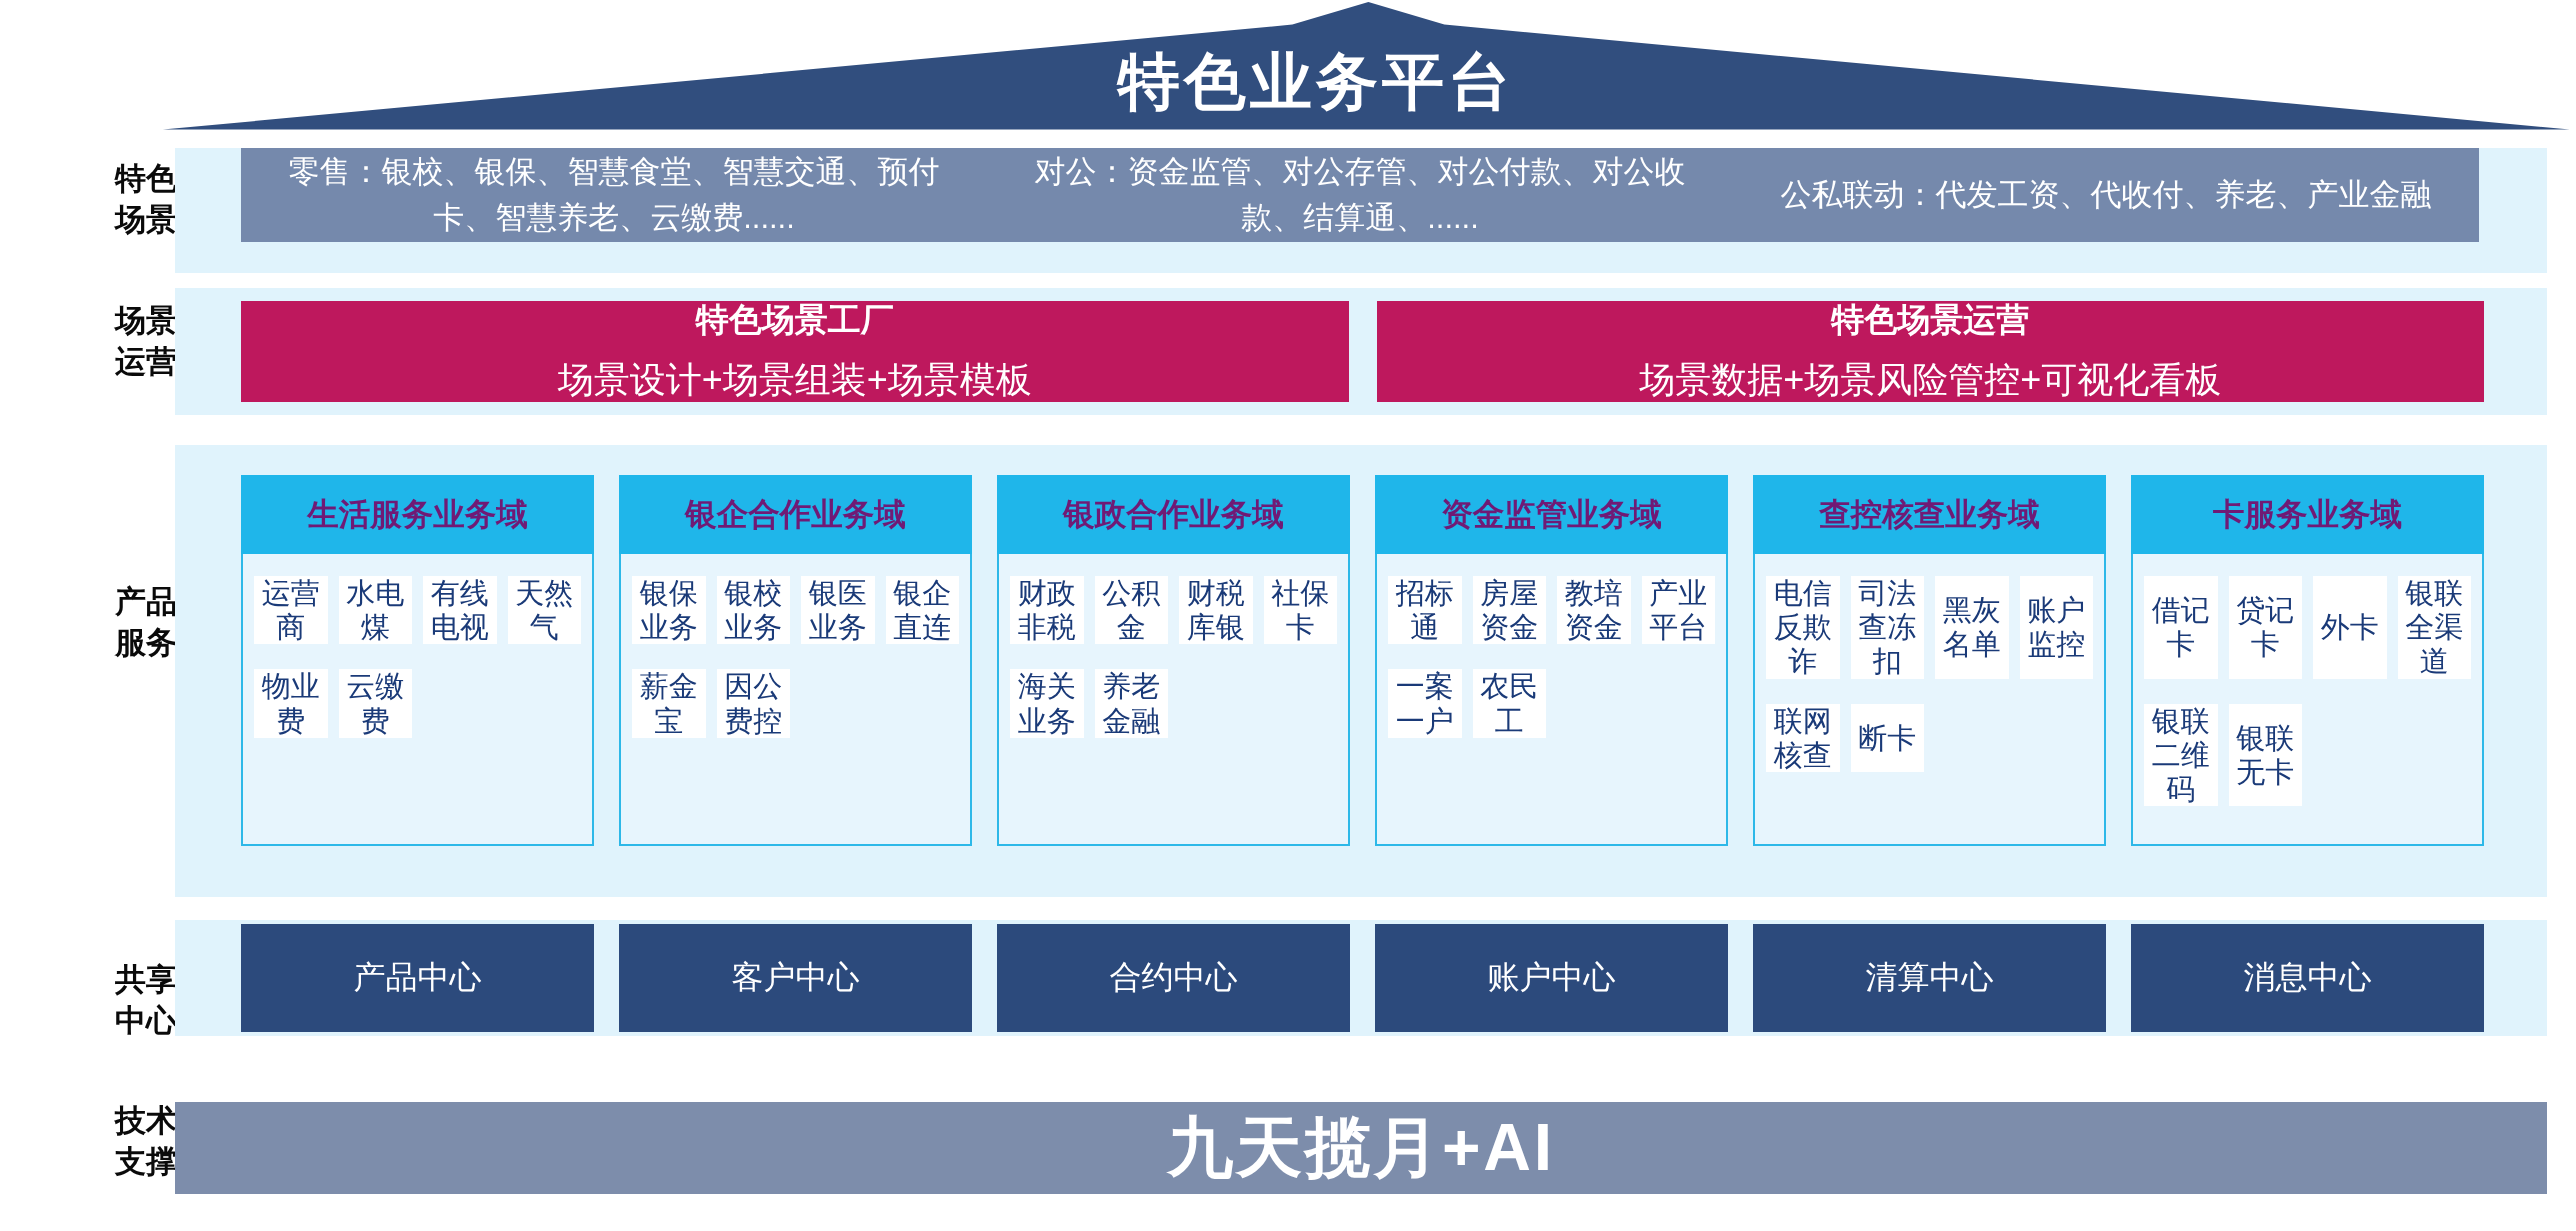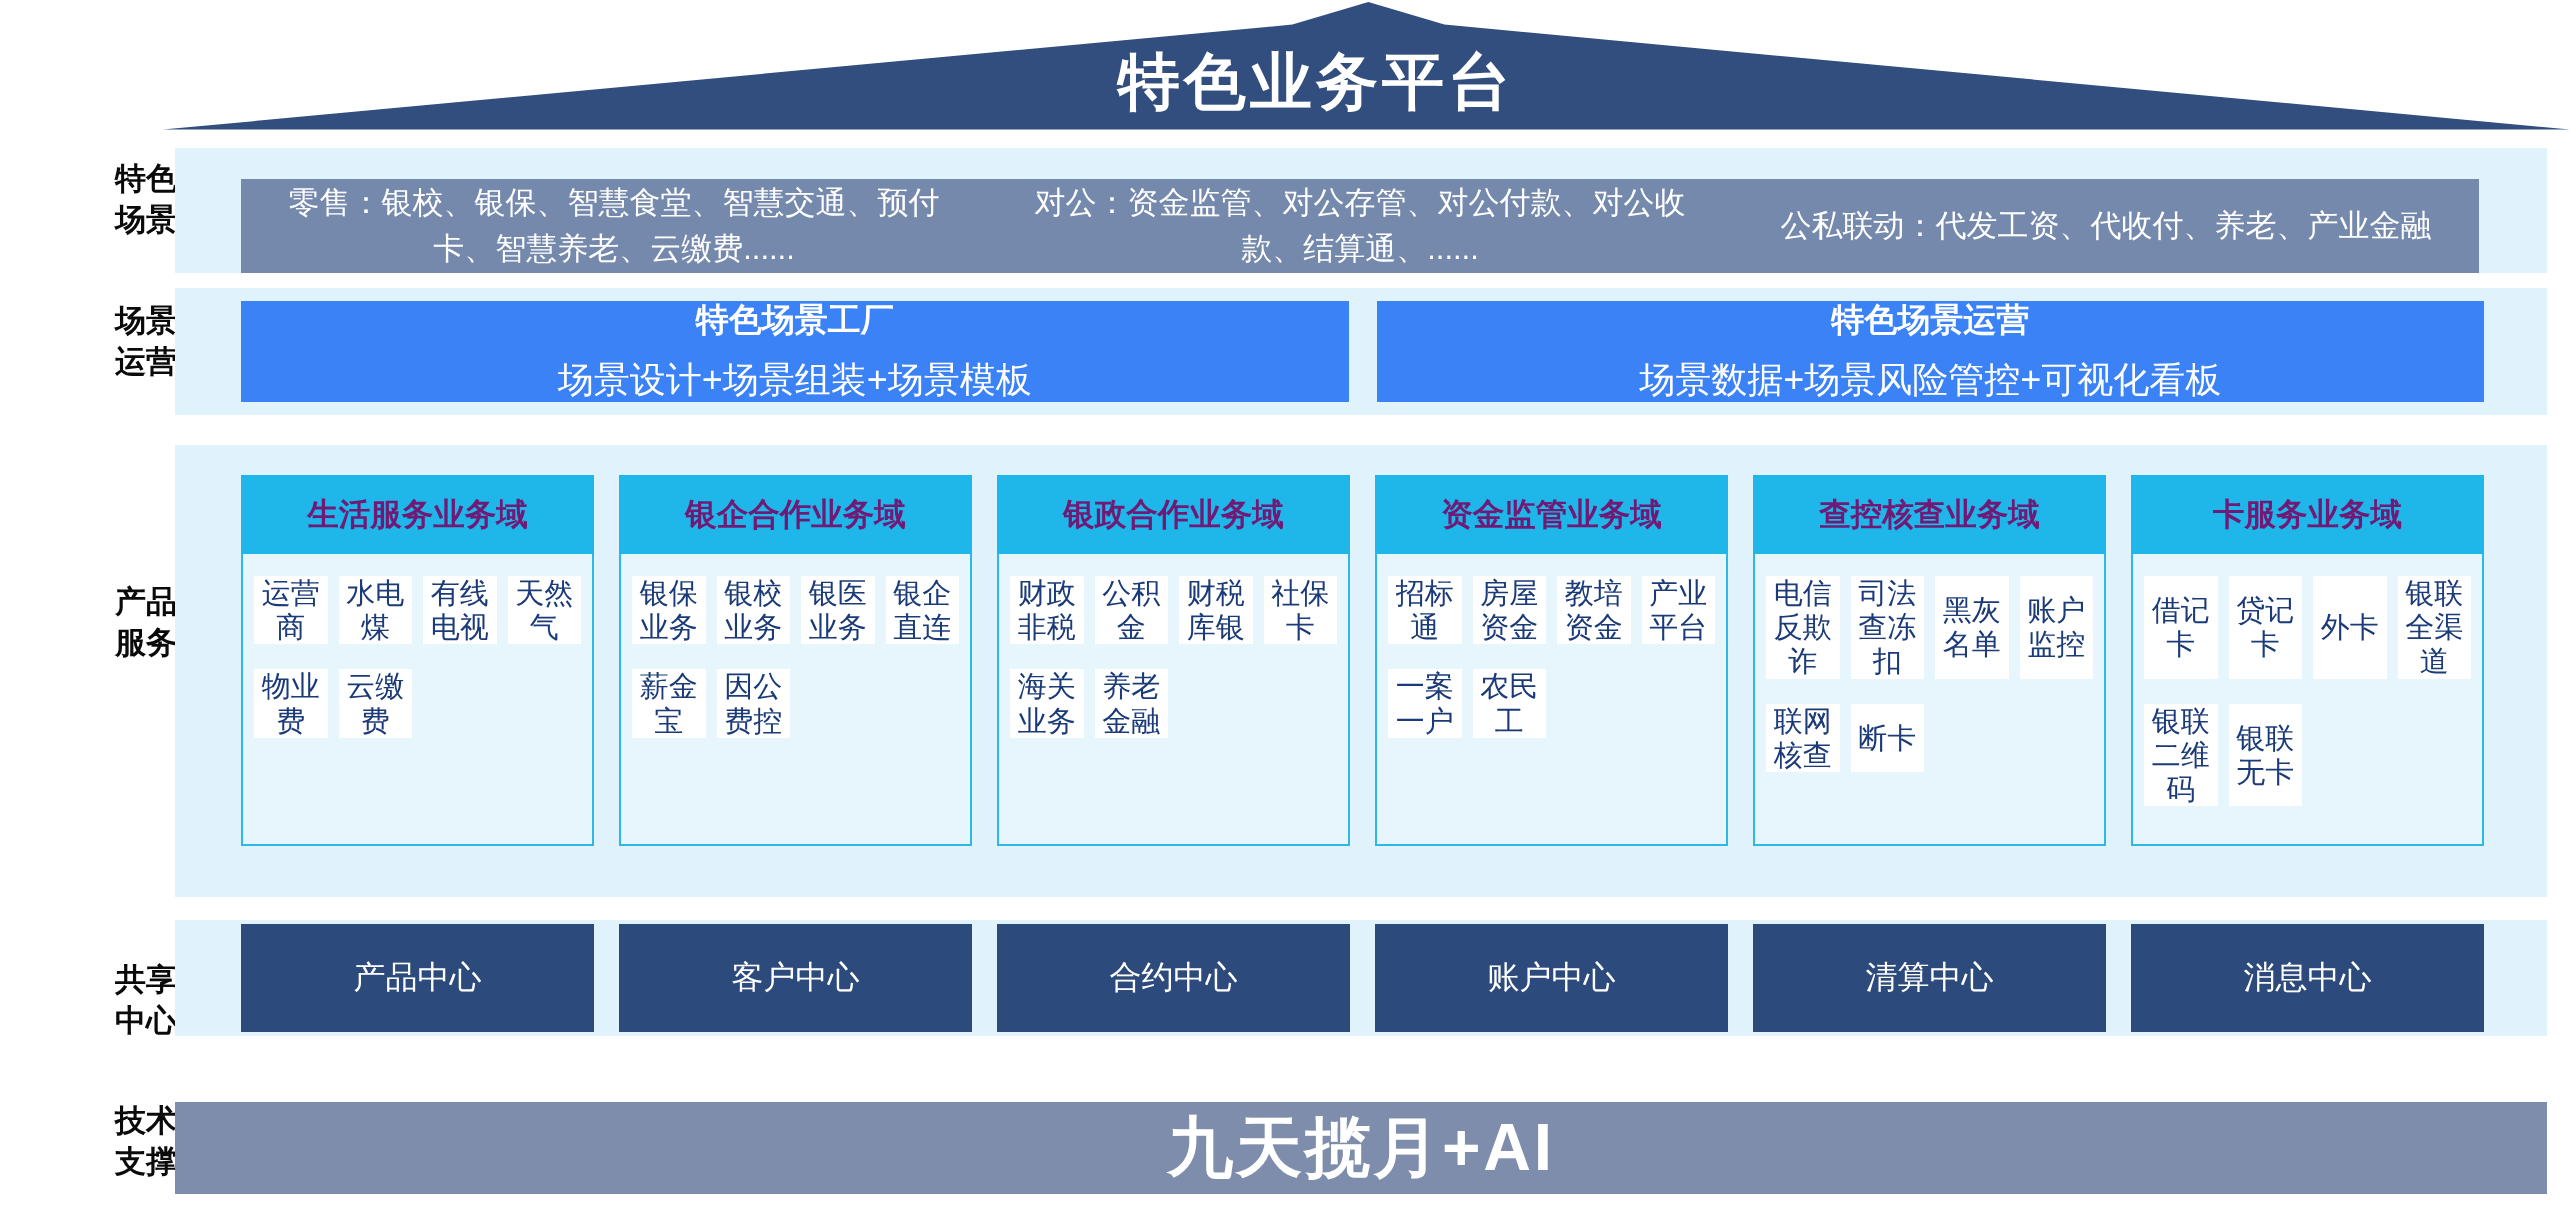--- a/index.html
+++ b/index.html
@@ -19,29 +19,29 @@
     font-size:31px;font-weight:bold;color:#0a0a0a;line-height:1.32;
     white-space:pre-line;
   }
   #lbl-scenes{top:159px;}
   #lbl-operation{top:301px;}
   #lbl-products{top:582px;}
   #lbl-shared{top:960px;}
   #lbl-tech{top:1101px;}
   
   .band{position:absolute;left:147px;width:2372px;background:#E0F3FC;box-sizing:border-box;}
-  #band-scenes{top:148px;height:125px;display:flex;align-items:flex-end;padding:0 68px 0 66px;}
+  #band-scenes{top:148px;height:125px;display:flex;align-items:flex-start;padding:0 68px 0 66px;}
   .scene-box{
     flex:1;height:94px;background:#7589AC;color:#ffffff;
     display:flex;align-items:center;justify-content:center;text-align:center;
     font-size:31px;line-height:1.5;padding:0 19px;box-sizing:border-box;
   }
   #band-operation{top:288px;height:127px;display:flex;align-items:center;gap:28px;padding:0 63px 0 66px;}
   .op-box{
-    flex:1;height:101px;background:#3b82f6;color:#ffffff;
+    flex:1;height:101px;background:#be185d;color:#ffffff;
     display:flex;flex-direction:column;align-items:center;justify-content:center;gap:13.7px;
   }
   .op-title{font-size:33px;font-weight:bold;}
   .op-sub{font-size:36px;}
   #band-products{top:445px;height:452px;display:flex;gap:25px;padding:30px 63px 0 66px;}
   .prod-col{flex:1;display:flex;flex-direction:column;}
   .prod-header{
     height:79px;flex:0 0 79px;background:#1FB6EA;color:#701a75;
     font-weight:bold;font-size:31.5px;display:flex;align-items:center;justify-content:center;
   }

